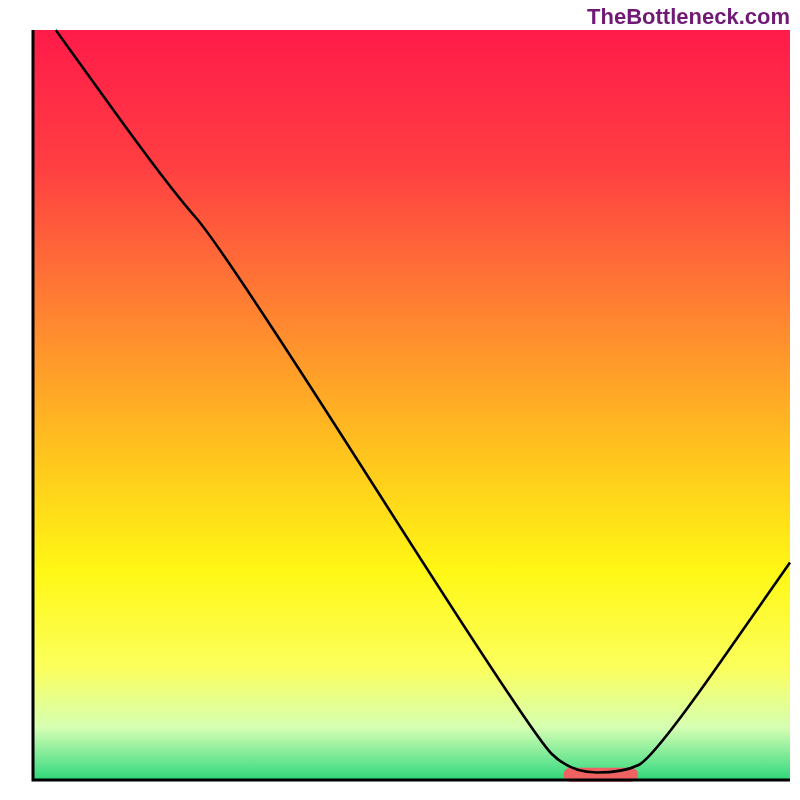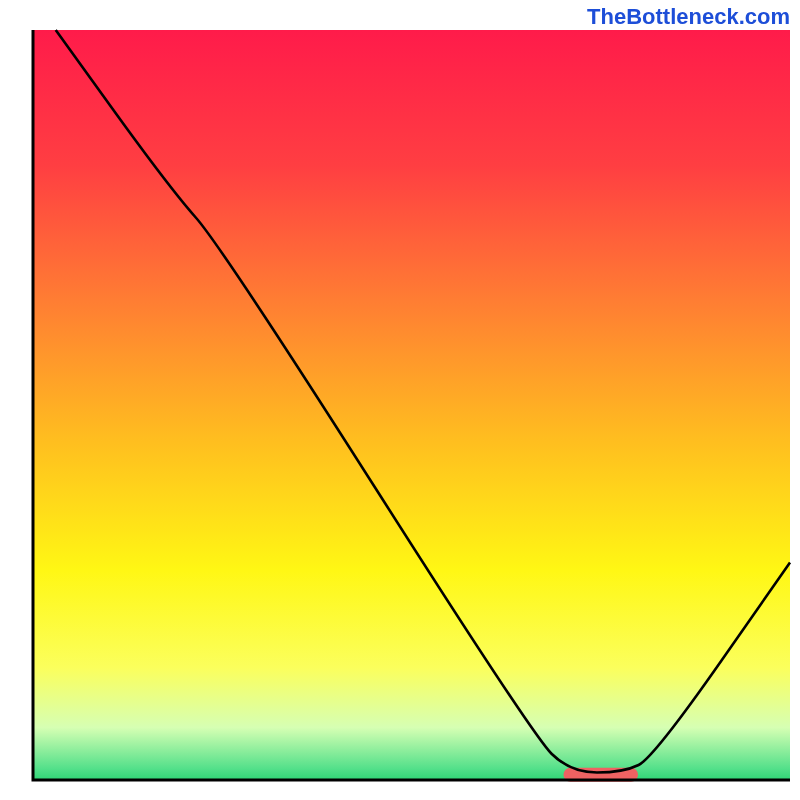--- a/index.html
+++ b/index.html
@@ -14,21 +14,21 @@
     position: relative;
     width: 800px;
     height: 800px;
   }
   .attribution {
     position: absolute;
     top: 4px;
     right: 10px;
     font-size: 22px;
     font-weight: bold;
-    color: #1d4ed8;
+    color: #701a75;
     letter-spacing: 0px;
   }
   svg.chart {
     position: absolute;
     left: 0;
     top: 0;
     width: 800px;
     height: 800px;
   }
 </style>

